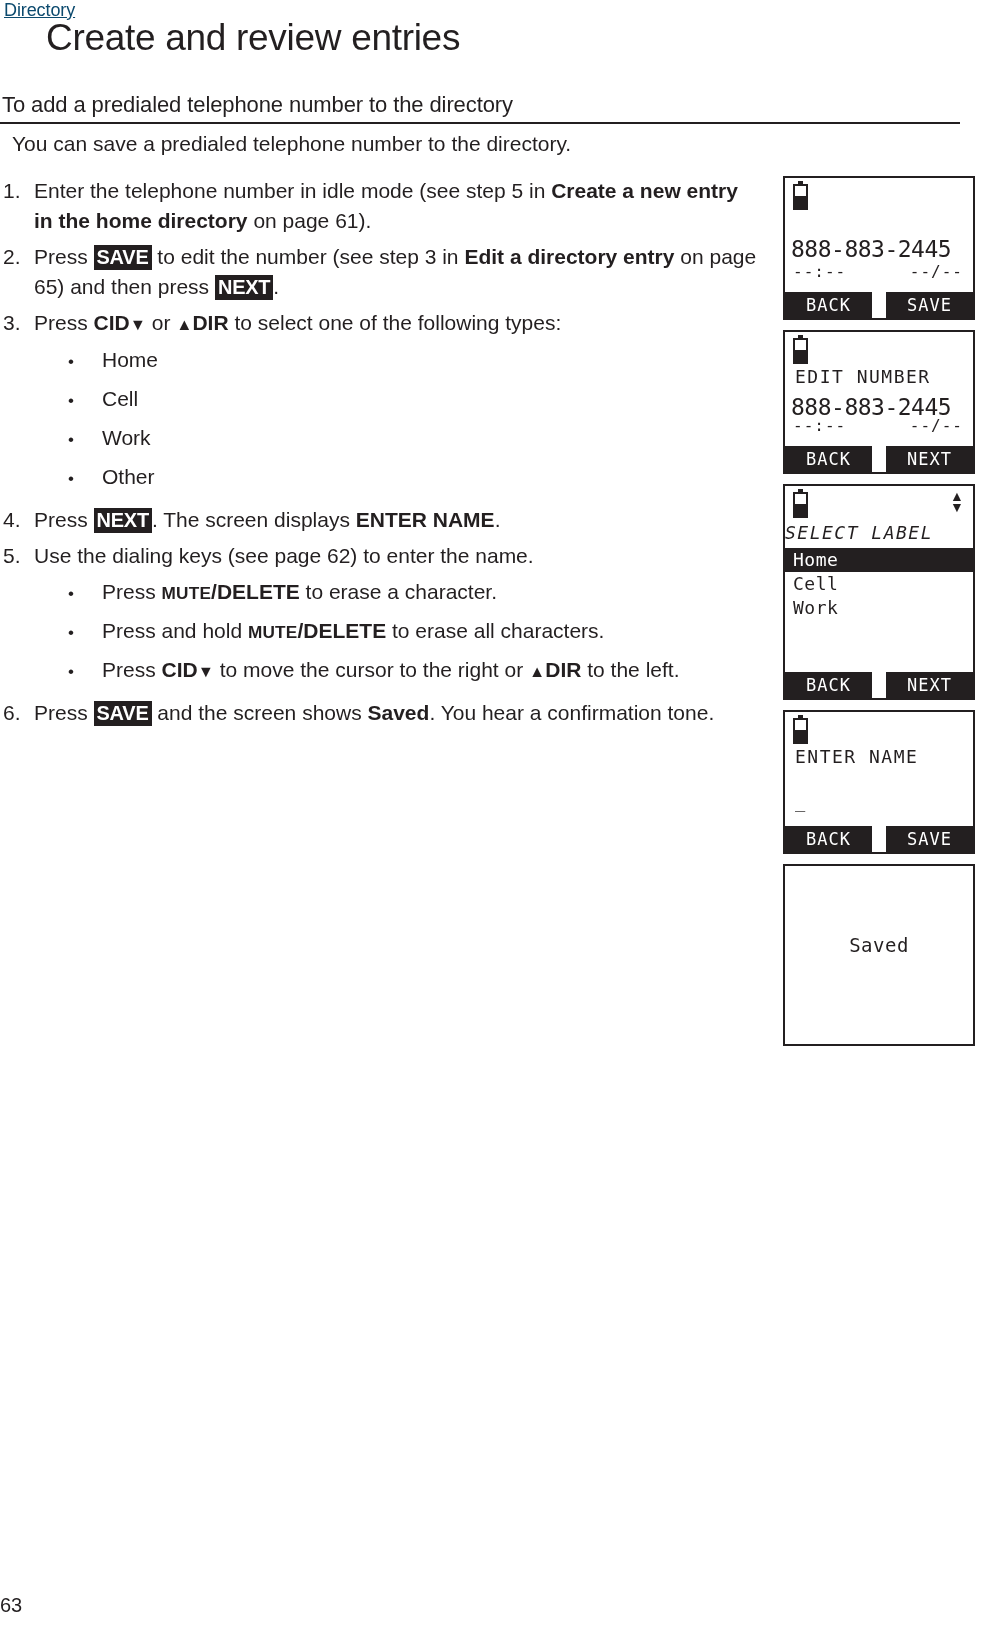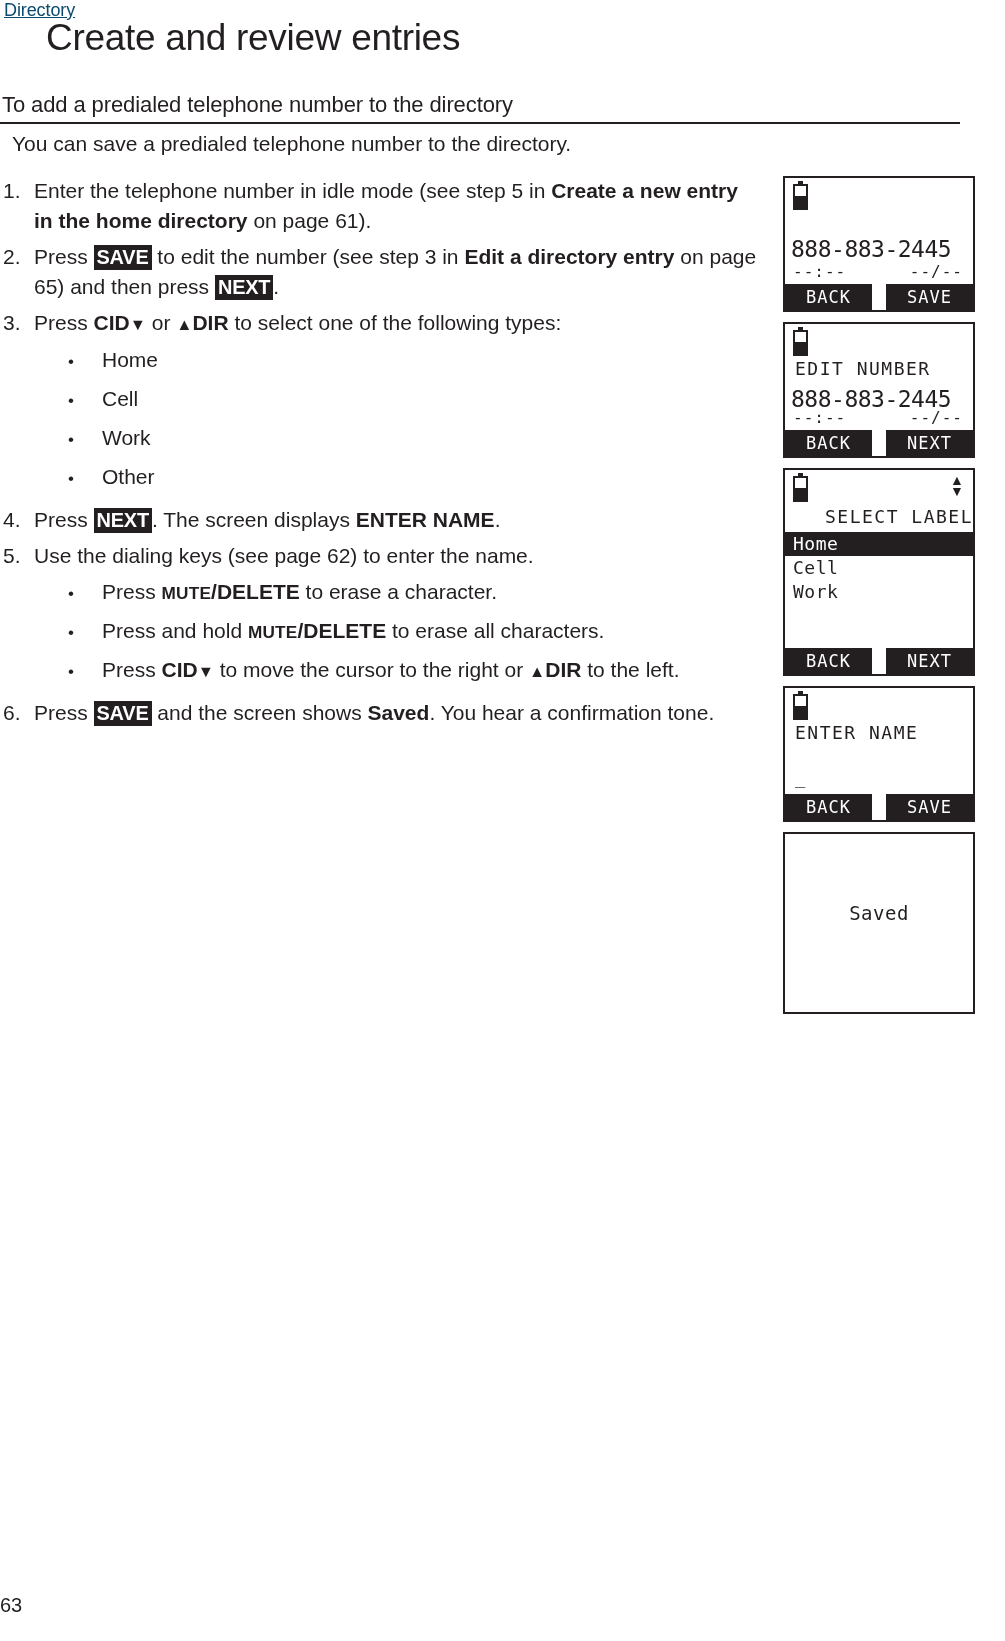--- a/index.html
+++ b/index.html
@@ -217,22 +217,23 @@
   }
   .lcd-head {
     position: absolute;
     left: 10px;
     top: 34px;
     font-size: 18px;
     letter-spacing: 1.5px;
   }
   .lcd-head.centered {
     left: 0; right: 0;
-    text-align: right;
+    text-align: left;
     top: 36px;
+    font-style: italic;
   }
   .lcd-number {
     position: absolute;
     left: 6px;
     top: 58px;
     font-size: 23px;
     letter-spacing: -0.5px;
   }
   .lcd-number.low { top: 62px; }
   .lcd-meta-left {
@@ -279,20 +280,21 @@
   .lcd-list-item.sel {
     background: #231f20;
     color: #ffffff;
   }
 
   
   .softkeys {
     display: flex;
     height: 26px;
     background: #ffffff;
+    margin-top: 8px;
   }
   .softkey {
     flex: 1 1 0;
     background: #231f20;
     color: #ffffff;
     font-family: "DejaVu Sans Mono", monospace;
     font-size: 17px;
     letter-spacing: 1px;
     display: flex;
     align-items: center;

